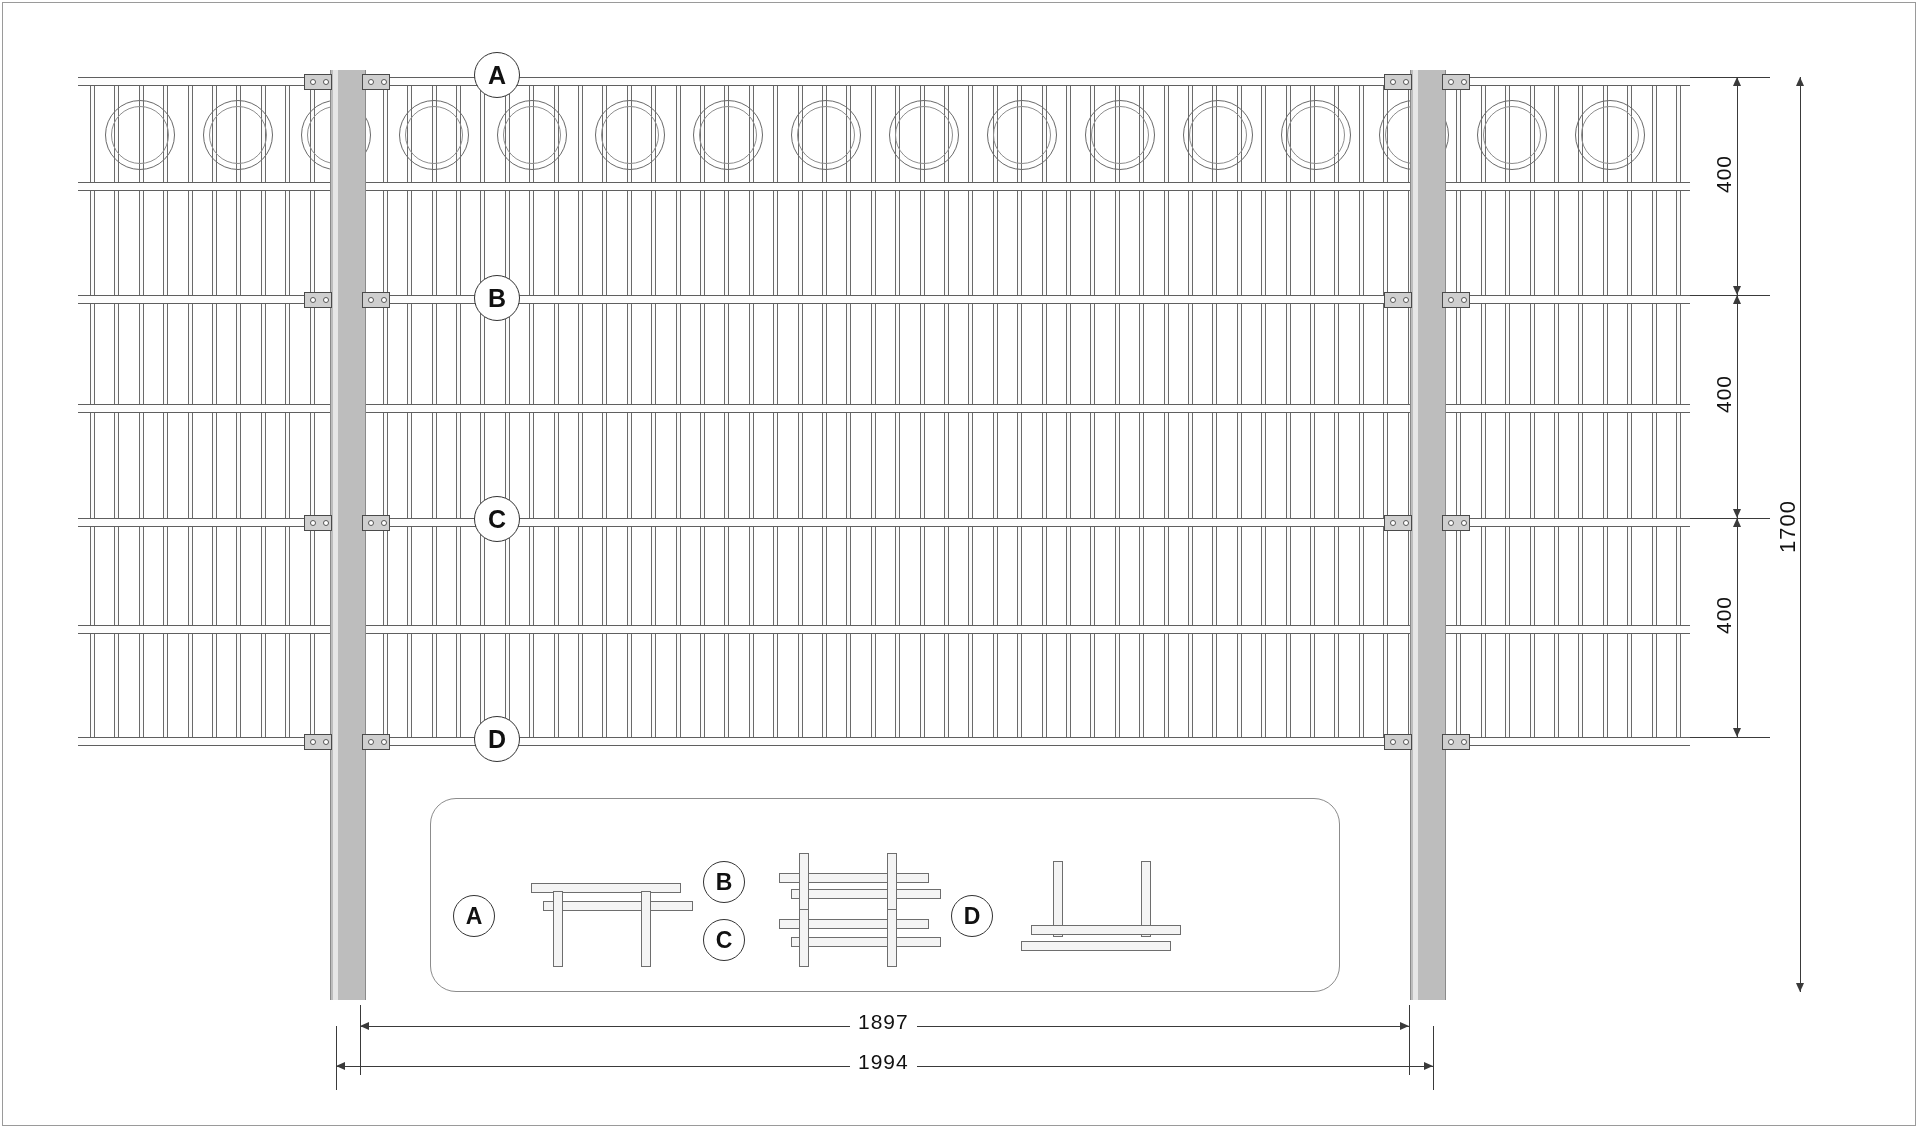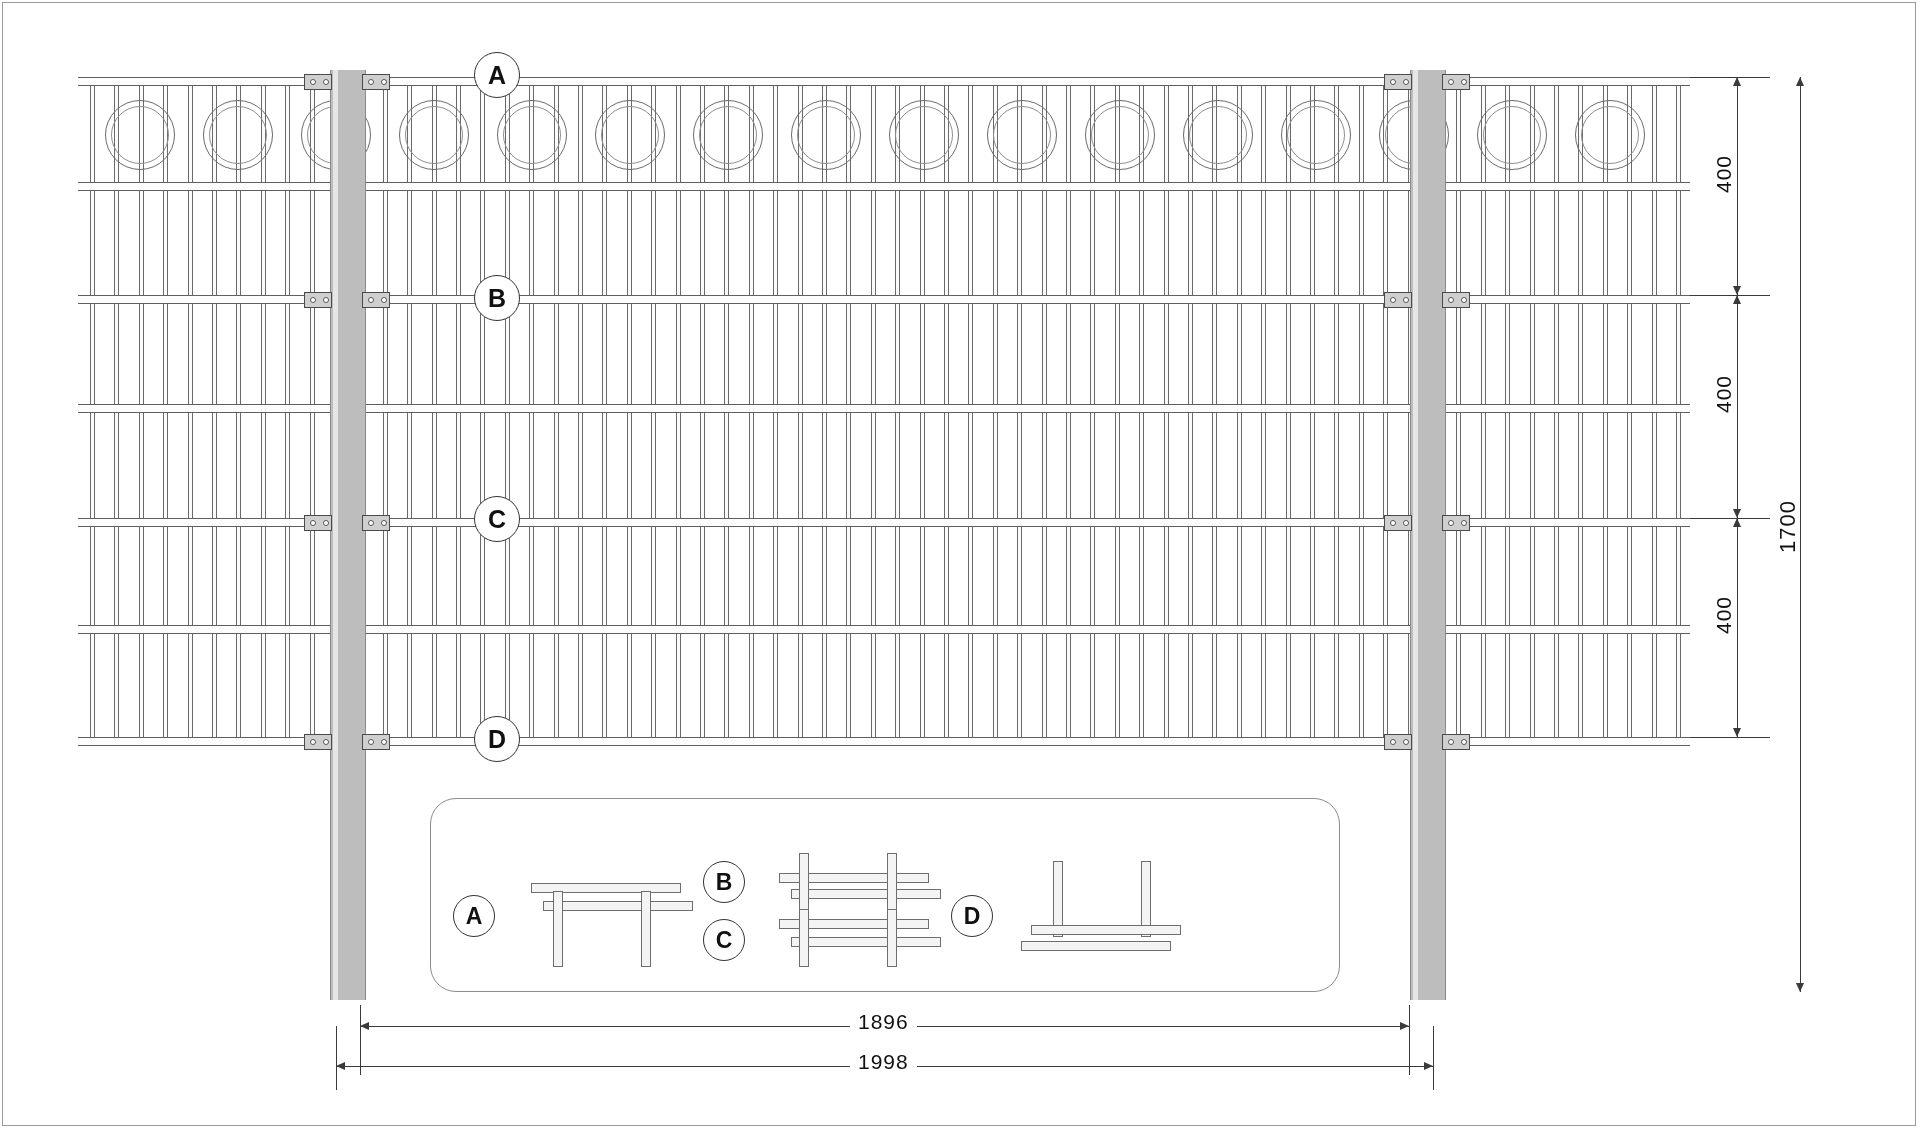--- a/index.html
+++ b/index.html
@@ -263,28 +263,28 @@
   <div class="dimline dimv" style="left:1800px;top:77px;height:915px;"></div>
   <div class="arrow up" style="left:1796px;top:77px;"></div>
   <div class="arrow down" style="left:1796px;top:983px;"></div>
   <div class="dimtext vert" style="left:1775px;top:500px;font-size:22px;">1700</div>
 
   <div class="dimline dimv" style="left:360px;top:1005px;height:70px;"></div>
   <div class="dimline dimv" style="left:1409px;top:1005px;height:70px;"></div>
   <div class="dimline dimh" style="left:360px;top:1026px;width:1049px;"></div>
   <div class="arrow left" style="left:360px;top:1022px;"></div>
   <div class="arrow right" style="left:1400px;top:1022px;"></div>
-  <div class="dimtext" style="left:850px;top:1010px;background:#fff;padding:0 8px;">1896</div>
+  <div class="dimtext" style="left:850px;top:1010px;background:#fff;padding:0 8px;">1897</div>
 
   <div class="dimline dimv" style="left:336px;top:1026px;height:64px;"></div>
   <div class="dimline dimv" style="left:1433px;top:1026px;height:64px;"></div>
   <div class="dimline dimh" style="left:336px;top:1066px;width:1097px;"></div>
   <div class="arrow left" style="left:336px;top:1062px;"></div>
   <div class="arrow right" style="left:1424px;top:1062px;"></div>
-  <div class="dimtext" style="left:850px;top:1050px;background:#fff;padding:0 8px;">1998</div>
+  <div class="dimtext" style="left:850px;top:1050px;background:#fff;padding:0 8px;">1994</div>
 
   <div class="legend">
 
     <div class="bubble sm" style="left:22px;top:96px;">
       <span>A</span>
     </div>
     <div class="detail" style="left:90px;top:70px;width:200px;height:100px;">
       <div class="d-rail" style="left:10px;top:14px;width:150px;"></div>
       <div class="d-rail" style="left:22px;top:32px;width:150px;"></div>
       <div class="d-bar" style="left:32px;top:22px;height:76px;"></div>

